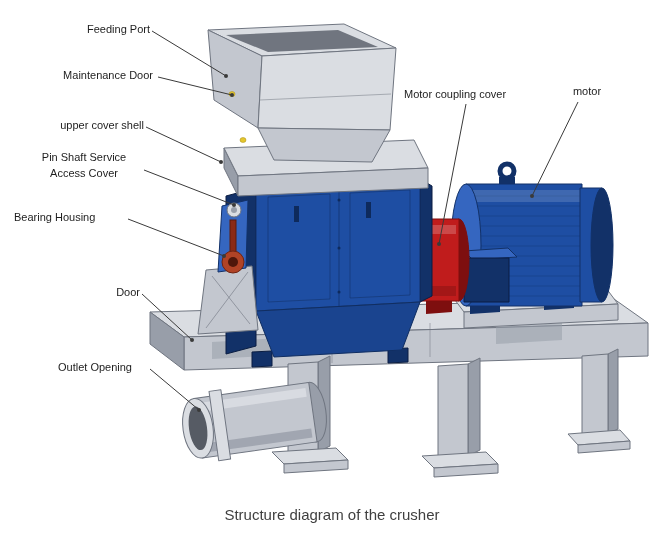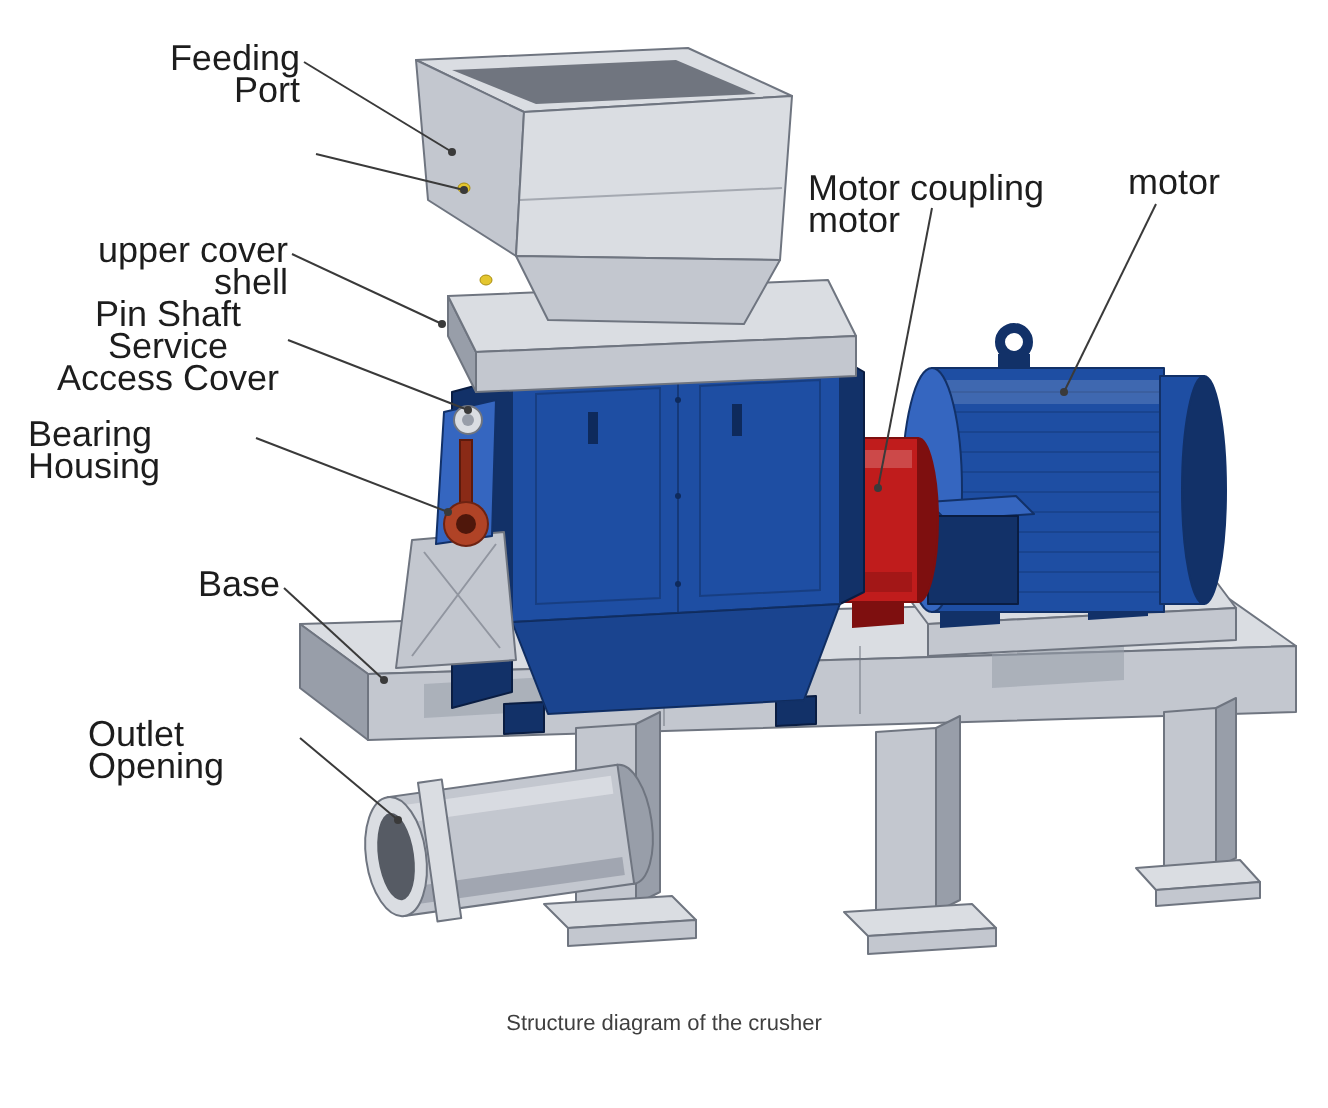--- a/index.html
+++ b/index.html
@@ -15,22 +15,22 @@
     --edge_gray:#6f7580;
     --opening_dark:#70757f;
     --marker_yellow:#e4c62e;
     --label_text:#1d1d1d;
     --leader_line:#3a3a3a;
   }
   html,body{margin:0;padding:0}
   body{width:664px;height:554px;background:#ffffff;font-family:"Liberation Sans",sans-serif}
   .stage{position:relative;width:664px;height:554px;overflow:hidden;background:#ffffff}
   .stage svg{position:absolute;left:0;top:0}
-  .lbl{position:absolute;font-size:18px;line-height:16px;color:var(--label_text);white-space:normal}
-  .caption{position:absolute;left:0;right:0;top:506px;text-align:center;font-size:11px;color:#3f3f3f}
+  .lbl{position:absolute;font-size:11px;line-height:16px;color:var(--label_text);white-space:normal}
+  .caption{position:absolute;left:0;right:0;top:506px;text-align:center;font-size:15px;color:#3f3f3f}
   
   .f-gray{fill:var(--frame_gray)} .f-gray-l{fill:var(--frame_gray_light)} .f-gray-d{fill:var(--frame_gray_dark)}
   .f-blue{fill:var(--body_blue)} .f-blue-d{fill:var(--body_blue_dark)} .f-blue-l{fill:var(--body_blue_light)}
   .f-red{fill:var(--coupling_red)} .f-red-d{fill:var(--coupling_red_dark)} .f-red-l{fill:var(--coupling_red_light)}
   .e{stroke:var(--edge_gray);stroke-width:1;stroke-linejoin:round}
   .eb{stroke:var(--body_blue_dark);stroke-width:1;stroke-linejoin:round}
   .ebd{stroke:#0a1d42;stroke-width:1;stroke-linejoin:round}
   .er{stroke:var(--coupling_red_dark);stroke-width:1;stroke-linejoin:round}
   .leader{stroke:var(--leader_line);stroke-width:1;fill:none}
   .ldot{fill:var(--leader_line)}
@@ -174,29 +174,30 @@
         <circle class="ldot" cx="199" cy="410" r="2"></circle>
       <path class="leader" d="M466 104 L439 244"></path>
         <circle class="ldot" cx="439" cy="244" r="2"></circle>
       <path class="leader" d="M578 102 L532 196"></path>
         <circle class="ldot" cx="532" cy="196" r="2"></circle>
     </g>
   </svg>
 
   <div class="lbl" style="left:50px;top:21px;width:100px;text-align:right">Feeding Port</div>
 
+  <div class="lbl" style="left:28px;top:67px;width:125px;text-align:right">Maintenance Door</div>
 
   <div class="lbl" style="left:25px;top:149px;width:118px;text-align:center">Pin Shaft Service Access Cover</div>
 
   <div class="lbl" style="left:30px;top:117px;width:114px;text-align:right">upper cover shell</div>
 
   <div class="lbl" style="left:14px;top:209px;width:112px;">Bearing Housing</div>
 
-  <div class="lbl" style="left:98px;top:284px;width:42px;text-align:right">Base</div>
-
-  <div class="lbl" style="left:44px;top:359px;width:102px;text-align:left">Outlet Opening</div>
-
-  <div class="lbl" style="left:404px;top:86px;width:150px;text-align:left">Motor coupling motor</div>
+  <div class="lbl" style="left:98px;top:284px;width:42px;text-align:right">Door</div>
+
+  <div class="lbl" style="left:44px;top:359px;width:102px;text-align:center">Outlet Opening</div>
+
+  <div class="lbl" style="left:404px;top:86px;width:150px;text-align:left">Motor coupling cover</div>
 
   <div class="lbl" style="left:562px;top:83px;width:50px;text-align:center">motor</div>
 
   <div class="caption">Structure diagram of the crusher</div>
 </div>
 
 </body></html>

